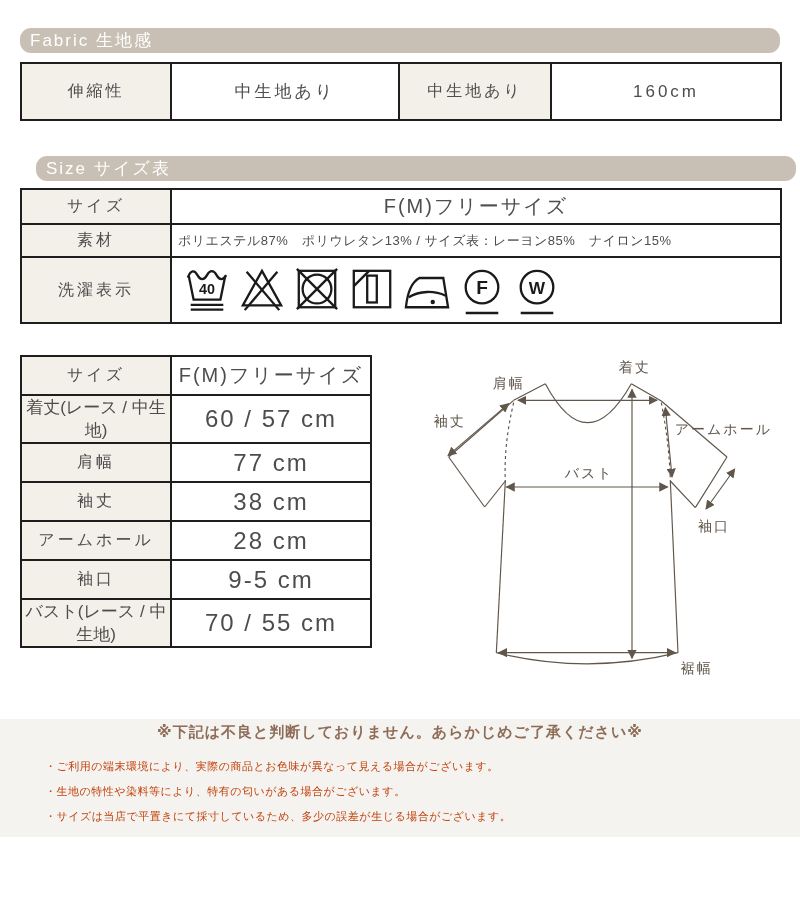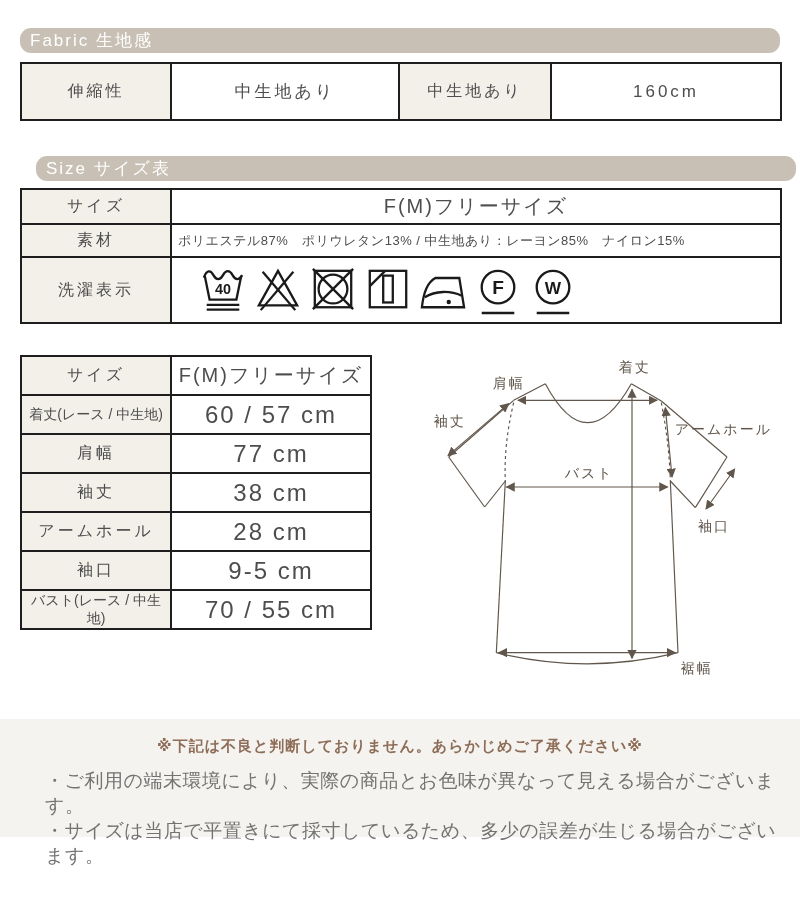--- a/index.html
+++ b/index.html
@@ -11,54 +11,54 @@
     margin:0 20px;width:760px;height:25px;box-sizing:border-box;
     background:#c8c0b4;color:#ffffff;font-size:17px;line-height:25px;
     padding-left:10px;letter-spacing:2px;border-radius:11px;
   }
   .bar-fabric{margin-top:28px;}
   .bar-size{margin-top:35px;margin-left:36px;}
   table{border-collapse:collapse;margin-left:20px;table-layout:fixed;}
   td{border:2px solid #1e1e1e;text-align:center;color:#4d4d4d;padding:0;vertical-align:middle;}
   .lbl{background:#f3f0ea;font-size:16px;letter-spacing:3px;}
   .val{background:#ffffff;font-size:17px;letter-spacing:3px;}
-  .lbl-sm{background:#f3f0ea;font-size:14px;letter-spacing:0;}
+  .lbl-sm{background:#f3f0ea;font-size:17px;letter-spacing:0;}
 
   #fabric-table{margin-top:9px;width:760px;}
   #fabric-table td{height:55px;}
 
   #size-table{margin-top:7px;width:760px;}
   #size-table tr:nth-child(1) td{height:33px;}
   #size-table tr:nth-child(2) td{height:31px;}
   #size-table tr:nth-child(3) td{height:64px;}
   .material-val{
     background:#fff;text-align:left;padding-left:6px;
     font-size:13px;letter-spacing:0.5px;white-space:nowrap;
   }
   .fm-val{background:#fff;font-size:20px;letter-spacing:2px;}
-  .care-cell{background:#fff;text-align:left;padding-left:28px;}
+  .care-cell{background:#fff;text-align:left;padding-left:12px;}
   .care-cell .icons{display:flex;align-items:center;gap:9px;}
   .care-cell svg{display:block;}
 
   .main{display:flex;align-items:flex-start;margin:31px 20px 0;}
   #meas-table{margin:0;width:350px;}
   #meas-table td{height:37px;}
   .meas-val{background:#fff;font-size:24px;letter-spacing:2px;}
   .diagram-wrap{margin-left:30px;margin-top:-4px;}
 
   .notice{
     margin-top:14px;background:#f5f3ef;height:118px;box-sizing:border-box;
-    padding-top:18px;
+    padding-top:4px;
   }
   .notice-title{
     margin:0;text-align:center;color:#8e6d58;font-weight:bold;
     font-size:15px;letter-spacing:1px;
   }
   .notice-list{margin:12px 0 0;padding:0 20px 0 45px;list-style:none;}
-  .notice-list li{font-size:19px;line-height:25px;letter-spacing:0.5px;color:#737373;}
+  .notice-list li{font-size:11px;line-height:25px;letter-spacing:0.5px;color:#c2410c;}
 
   .care-ic{stroke:#1a1a1a;fill:none;stroke-width:2.4;}
   .care-txt{fill:#1a1a1a;stroke:none;font-family:"Liberation Sans","DejaVu Sans",sans-serif;font-weight:bold;}
 
   .dg{stroke:#60564b;fill:none;stroke-width:3.5;}
   .dg-dash{stroke-dasharray:9 9;}
   .dg-txt{fill:#60564b;font-size:42px;letter-spacing:6px;font-family:"Liberation Sans","DejaVu Sans",sans-serif;}
 </style>
 </head>
 <body>
@@ -89,21 +89,21 @@
       <col style="width:150px">
       <col style="width:610px">
     </colgroup>
   <tbody>
       <tr>
     <td class="lbl">サイズ</td>
     <td class="fm-val">F(M)フリーサイズ</td>
   </tr>
   <tr>
     <td class="lbl">素材</td>
-    <td class="material-val">ポリエステル87%　ポリウレタン13% / 中生地あり：レーヨン85%　ナイロン15%</td>
+    <td class="material-val">ポリエステル87%　ポリウレタン13% / サイズ表：レーヨン85%　ナイロン15%</td>
   </tr>
   <tr>
     <td class="lbl">洗濯表示</td>
     <td class="care-cell">
       <div class="icons">
         <svg width="46" height="52" viewBox="0 0 48 54">
           <path class="care-ic" d="M4,14 C7,6 11,6 14,11.5 C17,17 21,17 24,11.5 C27,6 31,6 34,11.5 C37,17 41,17 44,11.5"></path>
           <path class="care-ic" d="M5,12.5 L10,37 L38,37 L43,12.5"></path>
           <text class="care-txt" x="24" y="31" font-size="15" text-anchor="middle">40</text>
           <path class="care-ic" d="M7,42.5 L41,42.5" stroke-width="2.8"></path>
@@ -226,15 +226,16 @@
         <text class="dg-txt" x="836" y="965">裾幅</text>
       </g>
     </svg>
   </div>
 </div>
 
 <div class="notice">
   <p class="notice-title">※下記は不良と判断しておりません。あらかじめご了承ください※</p>
   <ul class="notice-list">
     <li>・ご利用の端末環境により、実際の商品とお色味が異なって見える場合がございます。</li>
+    <li>・生地の特性や染料等により、特有の匂いがある場合がございます。</li>
     <li>・サイズは当店で平置きにて採寸しているため、多少の誤差が生じる場合がございます。</li>
   </ul>
 </div>
 
 </body></html>

